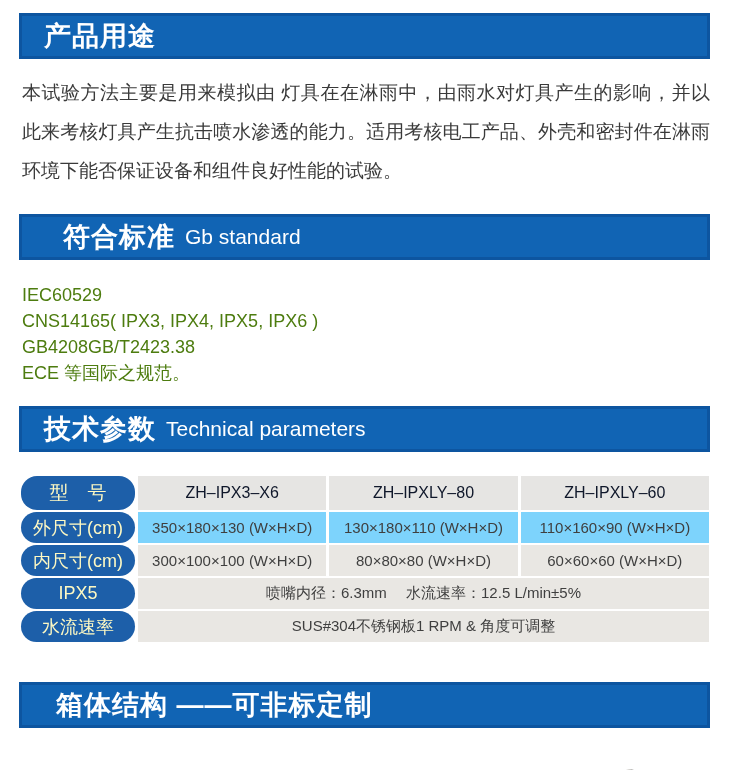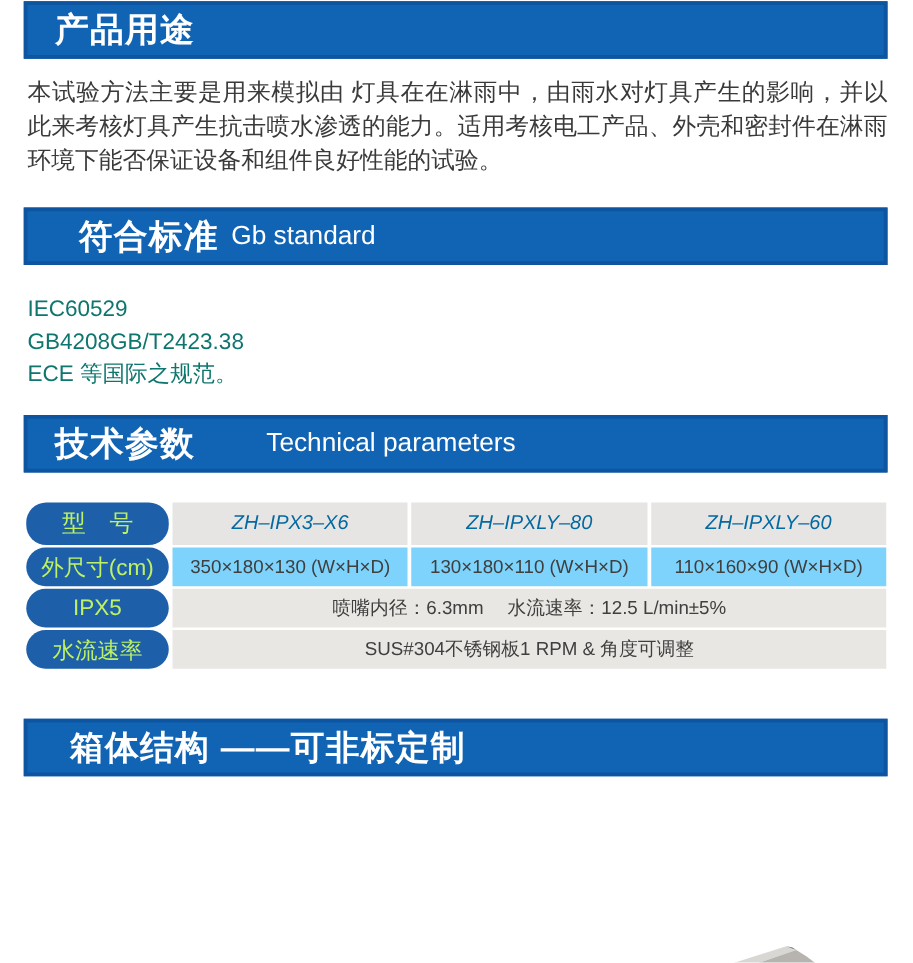--- a/index.html
+++ b/index.html
@@ -17,64 +17,64 @@
     height: 46px;
     background: #1164b4;
     border: 3px solid #0d55a0;
     display: flex;
     align-items: center;
     padding-left: 22px;
     color: #ffffff;
   }
   .band .zh { font-size: 27px; font-weight: bold; letter-spacing: 1px; }
   .band .en { font-size: 21px; margin-left: 10px; font-weight: normal; }
-  .band-1 { margin-top: 1px; }
+  .band-1 { margin-top: 13px; }
   .band-2 { margin-top: 24px; padding-left: 41px; }
-  .band-3 { margin-top: 20px; gap: 47px; }
+  .band-3 { margin-top: 20px; }
   .band-4 { margin-top: 38px; padding-left: 34px; }
 
   .para {
     margin: 14px 20px 0 22px;
     font-size: 19px;
-    line-height: 27px;
+    line-height: 39px;
     color: #3a3a3a;
     text-align: justify;
   }
 
-  .standards { margin: 22px 20px 16px 22px; color: #0f766e; }
+  .standards { margin: 22px 20px 16px 22px; color: #4d7c0f; }
   .standards .std-line { font-size: 18px; line-height: 26px; }
 
   
   table.spec {
     width: 694px;
     margin: 22px auto 0 auto;
     border-collapse: separate;
     border-spacing: 3px 2px;
     table-layout: fixed;
   }
   table.spec col.c-label { width: 114px; }
   td.rowhead {
     background: #1d5fa9;
-    color: #bef264;
+    color: #fef9c3;
     text-align: center;
     vertical-align: middle;
     font-size: 18px;
     height: 31px;
     border-radius: 16px;
   }
   tr.model-row td { height: 34px; }
   tr.model-row td.rowhead { font-size: 19px; }
   td.data {
     text-align: center;
     vertical-align: middle;
     color: #3f3f3f;
     font-size: 15px;
     height: 31px;
   }
-  tr.model-row td.data { background: #e6e5e3; font-size: 16px; color: #0369a1; font-style: italic; }
+  tr.model-row td.data { background: #e6e5e3; font-size: 16px; color: #0f172a; }
   tr.r-light td.data { background: #7dd3fc; }
   tr.r-dark  td.data { background: #e9e7e3; }
 
   
   .photo-strip {
     position: absolute;
     bottom: 0; left: 0;
     width: 730px; height: 20px;
   }
   .photo-strip svg { position: absolute; left: 585px; bottom: 0; }
@@ -88,20 +88,21 @@
     <span class="zh">产品用途</span>
   </div>
   <p class="para">本试验方法主要是用来模拟由 灯具在在淋雨中，由雨水对灯具产生的影响，并以此来考核灯具产生抗击喷水渗透的能力。适用考核电工产品、外壳和密封件在淋雨环境下能否保证设备和组件良好性能的试验。</p>
 
   <div class="band band-2">
     <span class="zh">符合标准</span>
     <span class="en">Gb standard</span>
   </div>
   <div class="standards">
     <div class="std-line">IEC60529</div>
+    <div class="std-line">CNS14165( IPX3, IPX4, IPX5, IPX6 )</div>
     <div class="std-line">GB4208GB/T2423.38</div>
     <div class="std-line">ECE 等国际之规范。</div>
   </div>
 
   <div class="band band-3">
     <span class="zh">技术参数</span>
     <span class="en">Technical parameters</span>
   </div>
 
   <table class="spec">
@@ -118,20 +119,26 @@
         <td class="data">ZH–IPXLY–80</td>
         <td class="data">ZH–IPXLY–60</td>
       </tr>
       <tr class="r-light">
         <td class="rowhead">外尺寸(cm)</td>
         <td class="data">350×180×130 (W×H×D)</td>
         <td class="data">130×180×110 (W×H×D)</td>
         <td class="data">110×160×90 (W×H×D)</td>
       </tr>
       <tr class="r-dark">
+        <td class="rowhead">内尺寸(cm)</td>
+        <td class="data">300×100×100 (W×H×D)</td>
+        <td class="data">80×80×80 (W×H×D)</td>
+        <td class="data">60×60×60 (W×H×D)</td>
+      </tr>
+      <tr class="r-dark">
         <td class="rowhead">IPX5</td>
         <td class="data" colspan="3">喷嘴内径：6.3mm　 水流速率：12.5 L/min±5%</td>
       </tr>
       <tr class="r-dark">
         <td class="rowhead">水流速率</td>
         <td class="data" colspan="3">SUS#304不锈钢板1 RPM &amp; 角度可调整</td>
       </tr>
     </tbody>
   </table>
 

